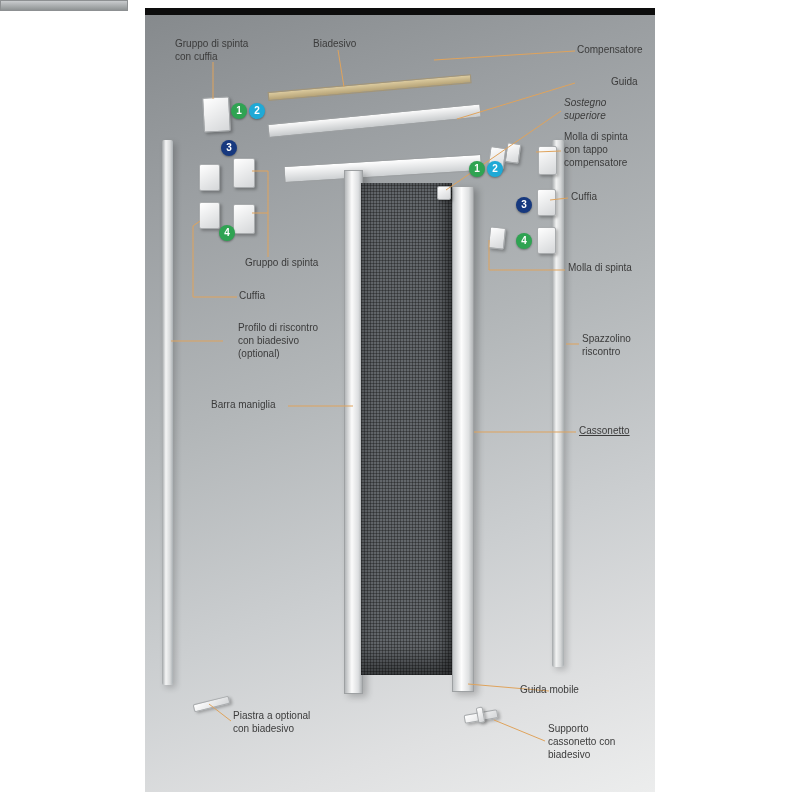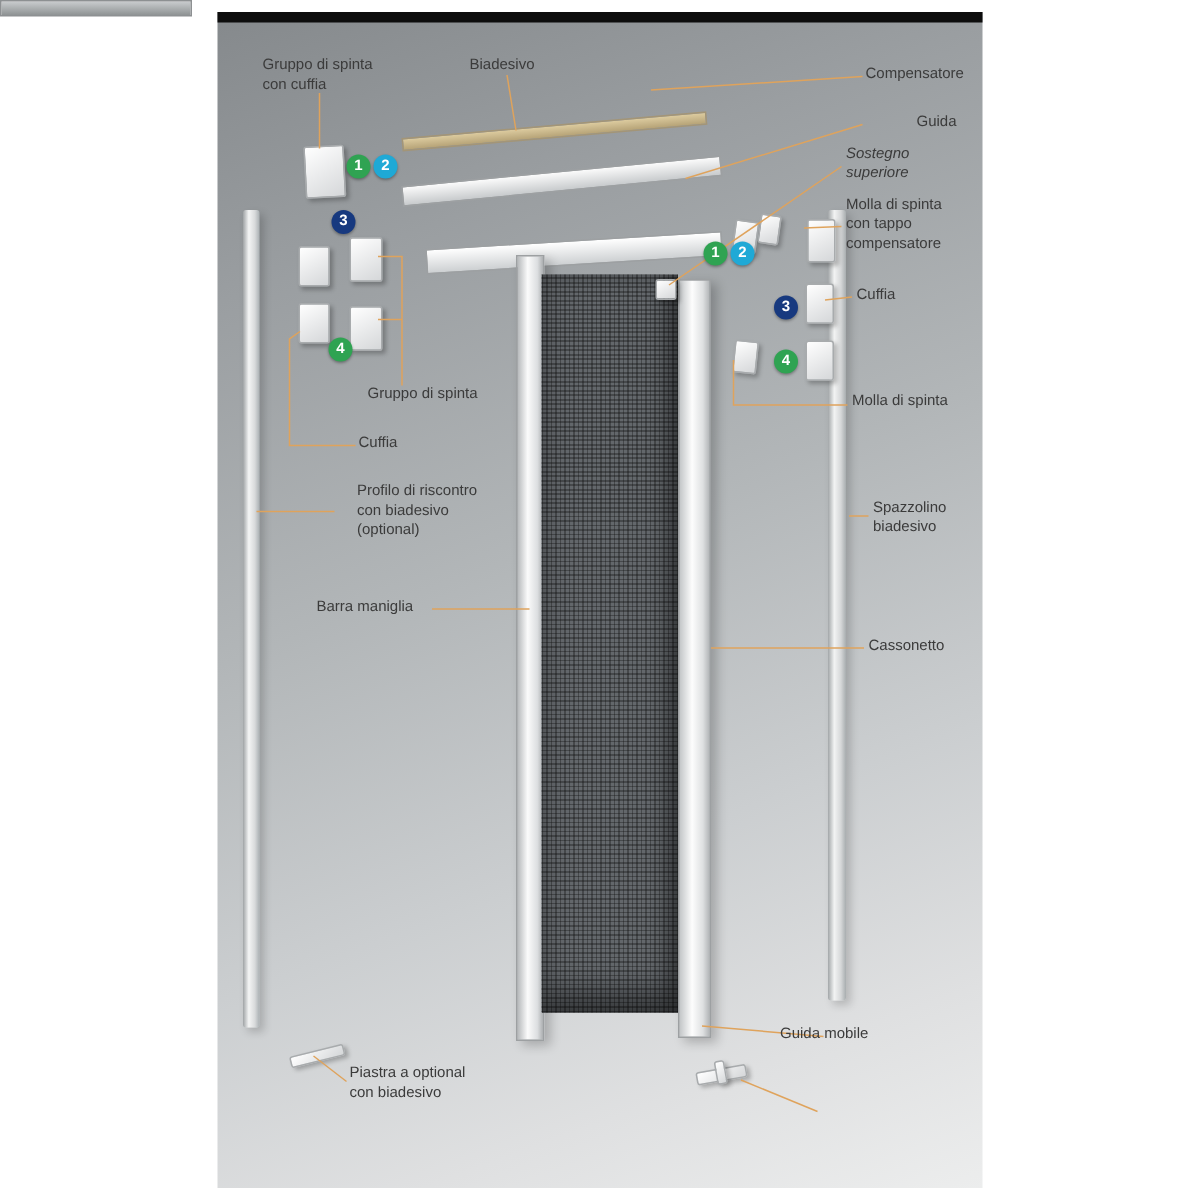--- a/index.html
+++ b/index.html
@@ -68,21 +68,21 @@
   .br1{left:469px;top:161px;} .br2{left:487px;top:161px;}
   .br3{left:516px;top:197px;} .br4{left:516px;top:233px;}
 
   
   .lab{position:absolute;font-size:10px;line-height:1.28;color:#3b3b3b;white-space:pre-line;}
   .l0{left:175px;top:38px;} .l1{left:313px;top:38px;} .l2{left:245px;top:257px;}
   .l3{left:239px;top:290px;} .l4{left:238px;top:322px;} .l5{left:211px;top:399px;}
   .l6{left:233px;top:710px;}
   .r0{left:577px;top:44px;} .r1{left:577px;top:76px;margin-left:34px;} .r2{left:564px;top:97px;font-style:italic;}
   .r3{left:564px;top:131px;} .r4{left:571px;top:191px;} .r5{left:568px;top:262px;}
-  .r6{left:582px;top:333px;} .r7{left:579px;top:425px;} .r8{left:520px;top:684px;}
+  .r6{left:582px;top:333px;} .r7{left:579px;top:425px;text-decoration:underline;} .r8{left:520px;top:684px;}
   .r9{left:548px;top:723px;}
 </style>
 </head>
 <body>
 
 <div class="stage">
 
   <div class="photo-panel"></div>
   <div class="top-strip"></div>
 
@@ -159,17 +159,20 @@
   <div class="lab r0">Compensatore</div>
   <div class="lab r1">Guida</div>
   <div class="lab r2">Sostegno
 superiore</div>
   <div class="lab r3">Molla di spinta
 con tappo
 compensatore</div>
   <div class="lab r4">Cuffia</div>
   <div class="lab r5">Molla di spinta</div>
   <div class="lab r6">Spazzolino
-biadesivo</div>
+riscontro</div>
   <div class="lab r7">Cassonetto</div>
   <div class="lab r8">Guida mobile</div>
+  <div class="lab r9">Supporto
+cassonetto con
+biadesivo</div>
 
 </div>
 
 </body></html>

